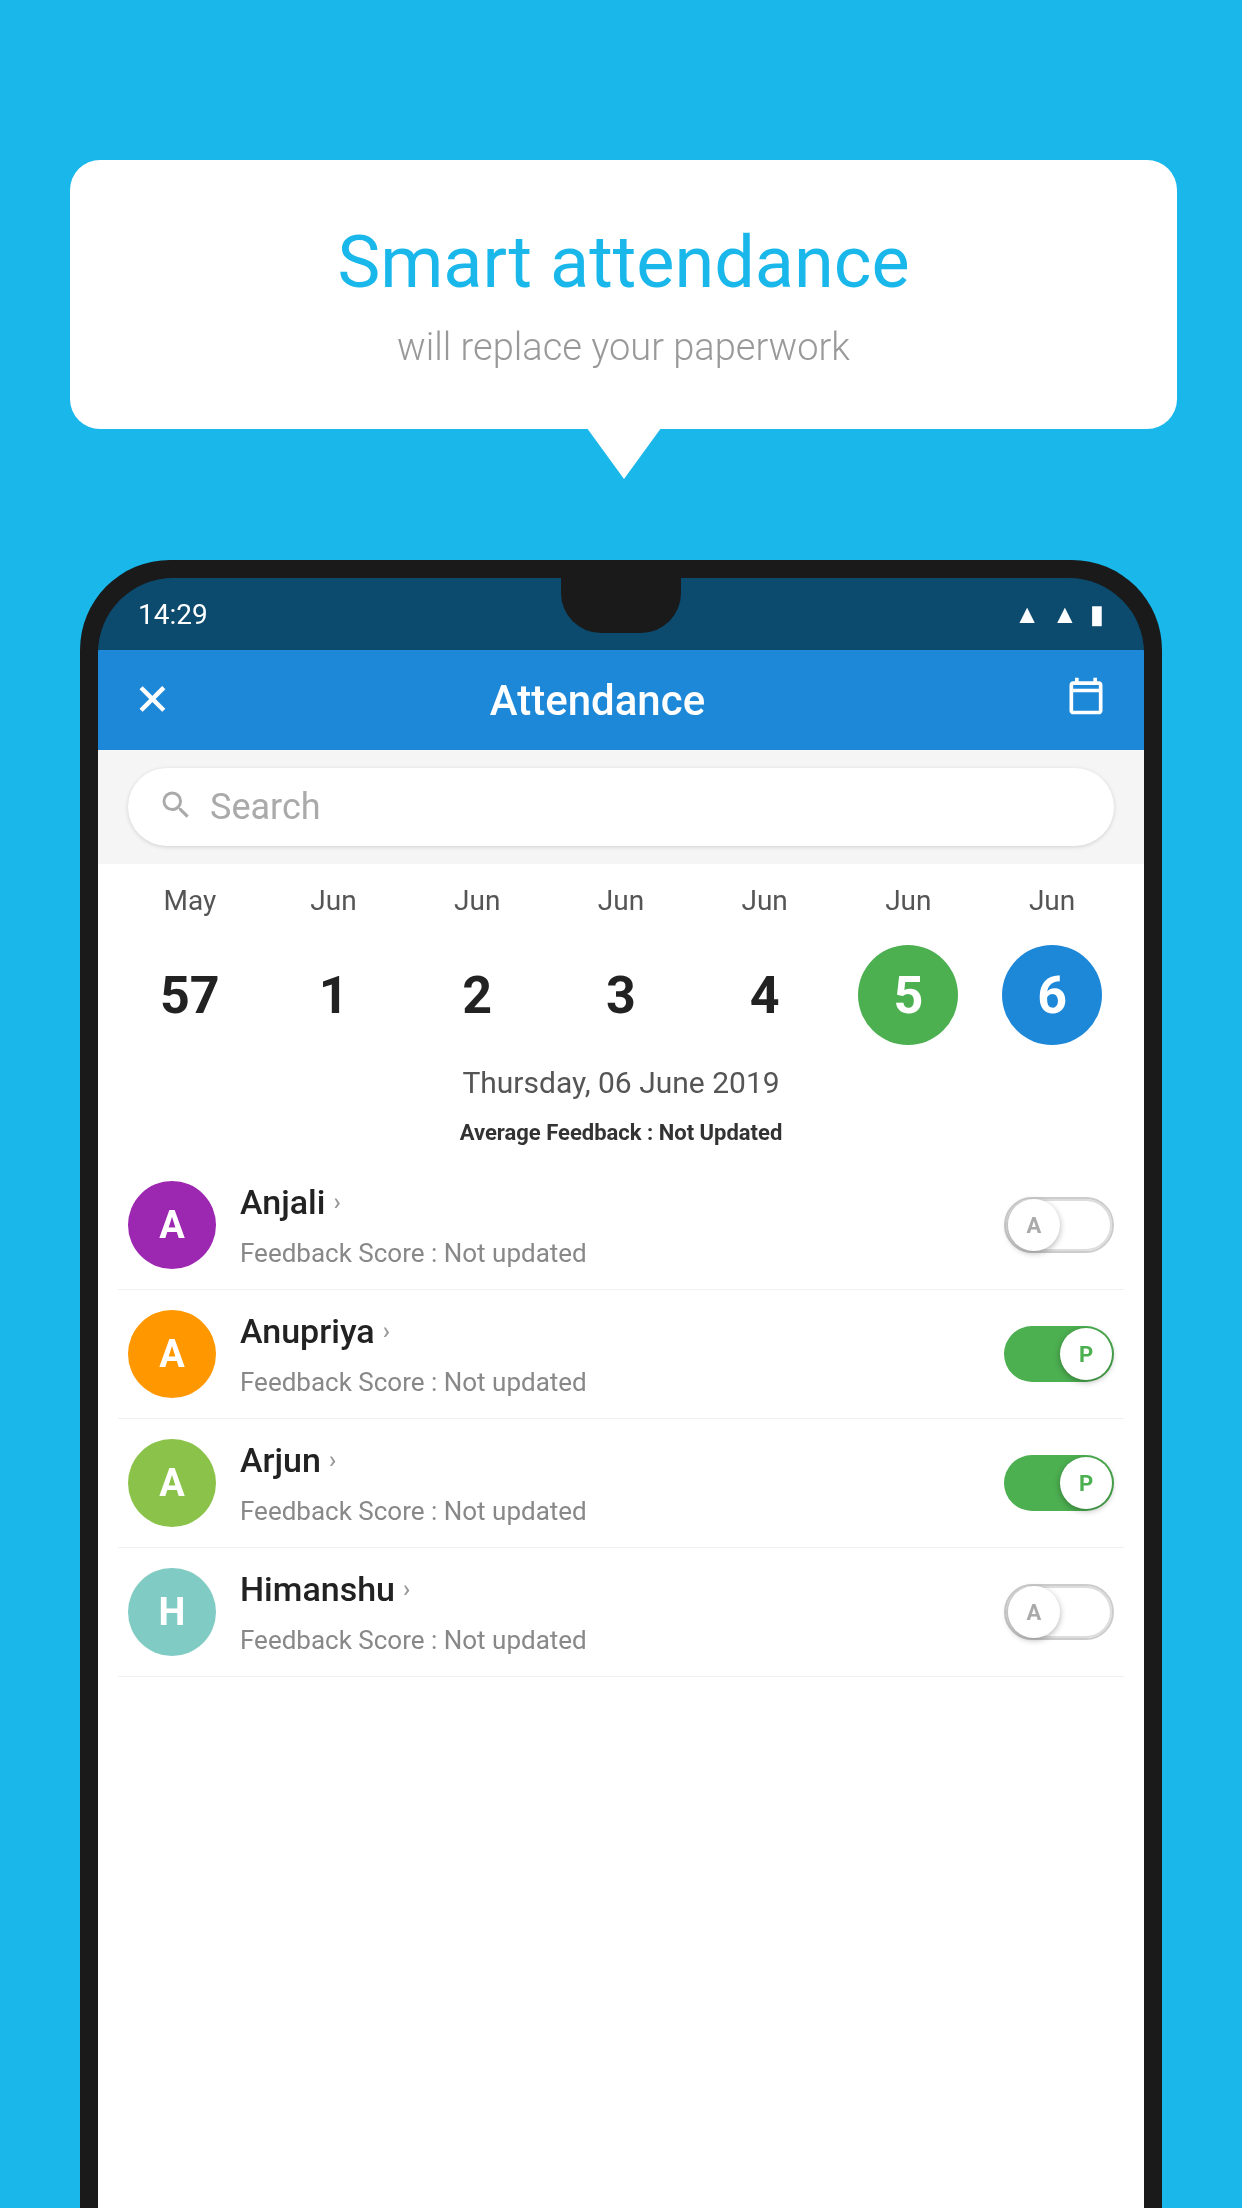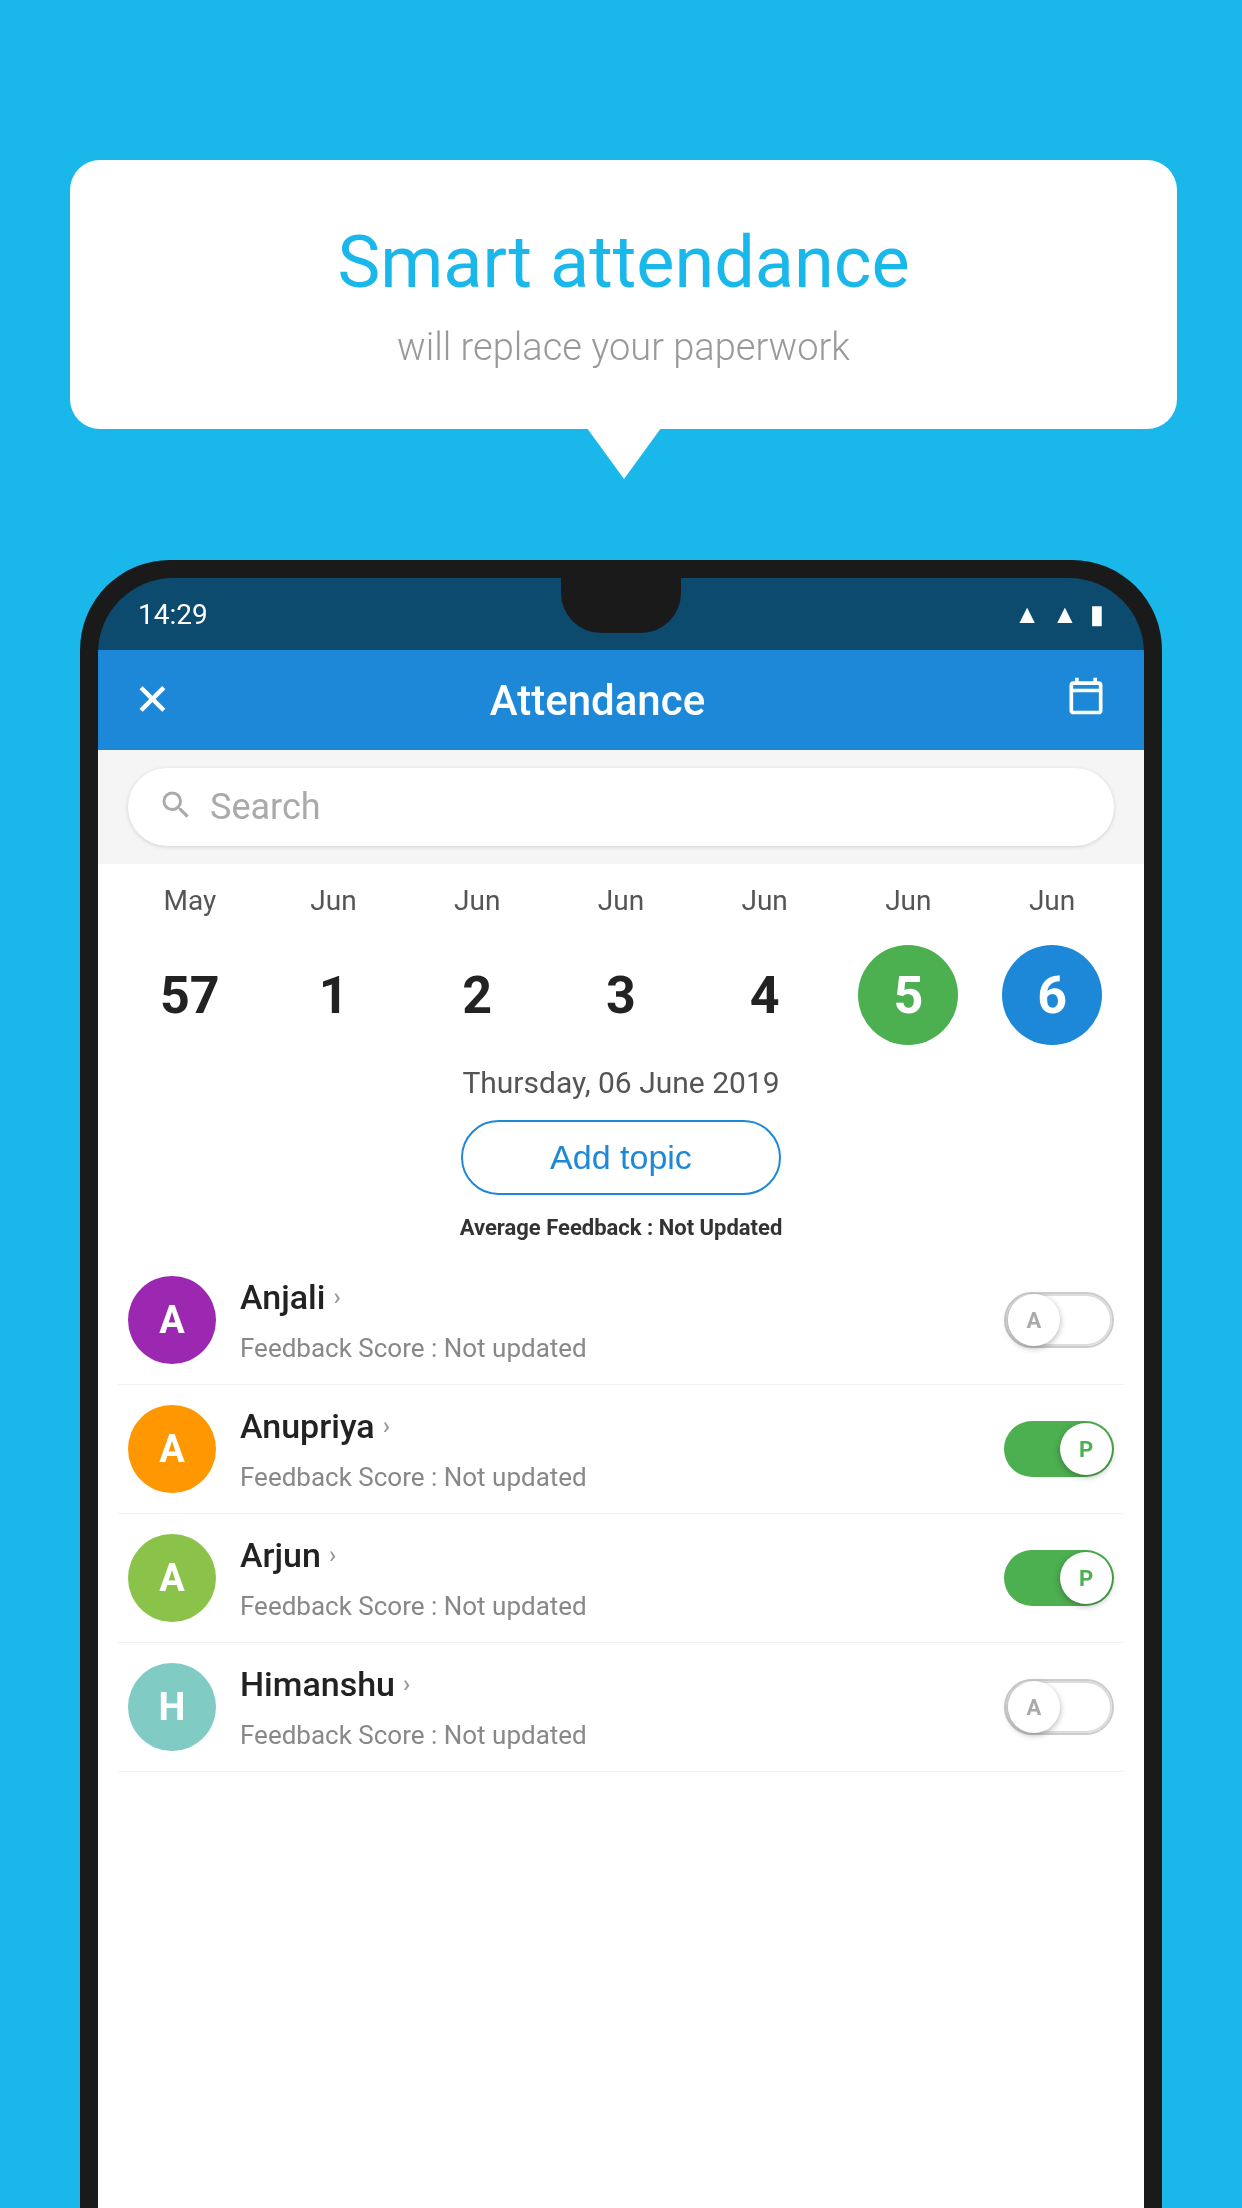--- a/index.html
+++ b/index.html
@@ -427,21 +427,20 @@
             <div class="cal-date selected-green">5</div>
           </div>
           <div class="calendar-day">
             <div class="cal-month">Jun</div>
             <div class="cal-date selected-blue">6</div>
           </div>
         </div>
 
       <div class="date-label">Thursday, 06 June 2019</div>
 
-      <button class="add-topic-btn">Add topic</button>
 
       <div class="avg-feedback">
         <span>Average Feedback : </span><span>Not Updated</span>
       </div>
 
       <div class="student-list" id="student-list">
       <div class="student-item">
             <div class="avatar avatar-purple">A</div>
             <div class="student-info">
               <div class="student-name">Anjali <span class="chevron">›</span></div>

